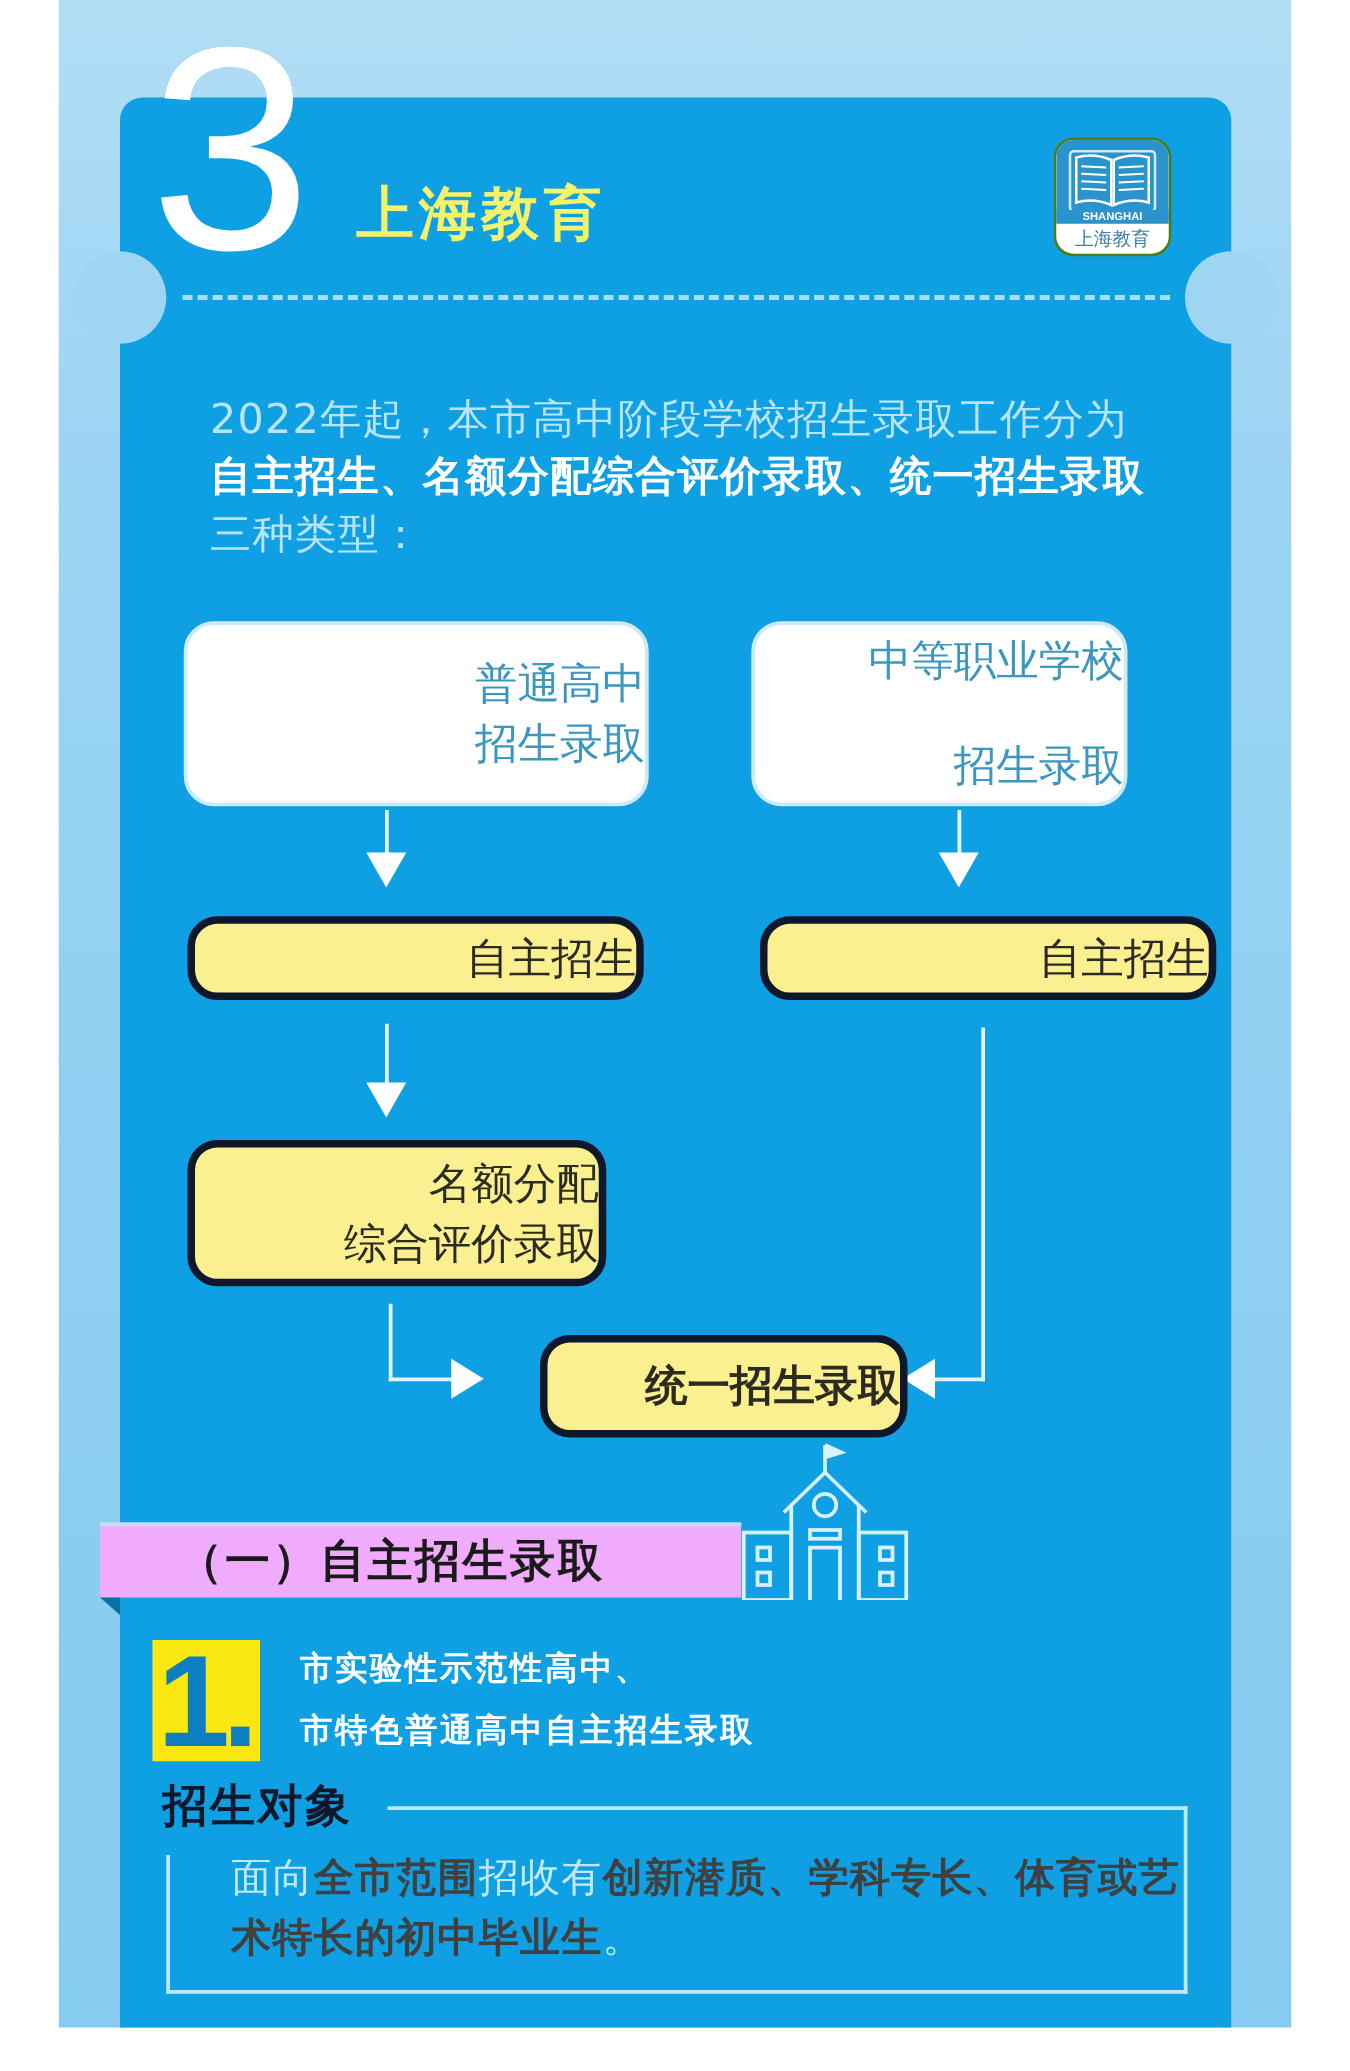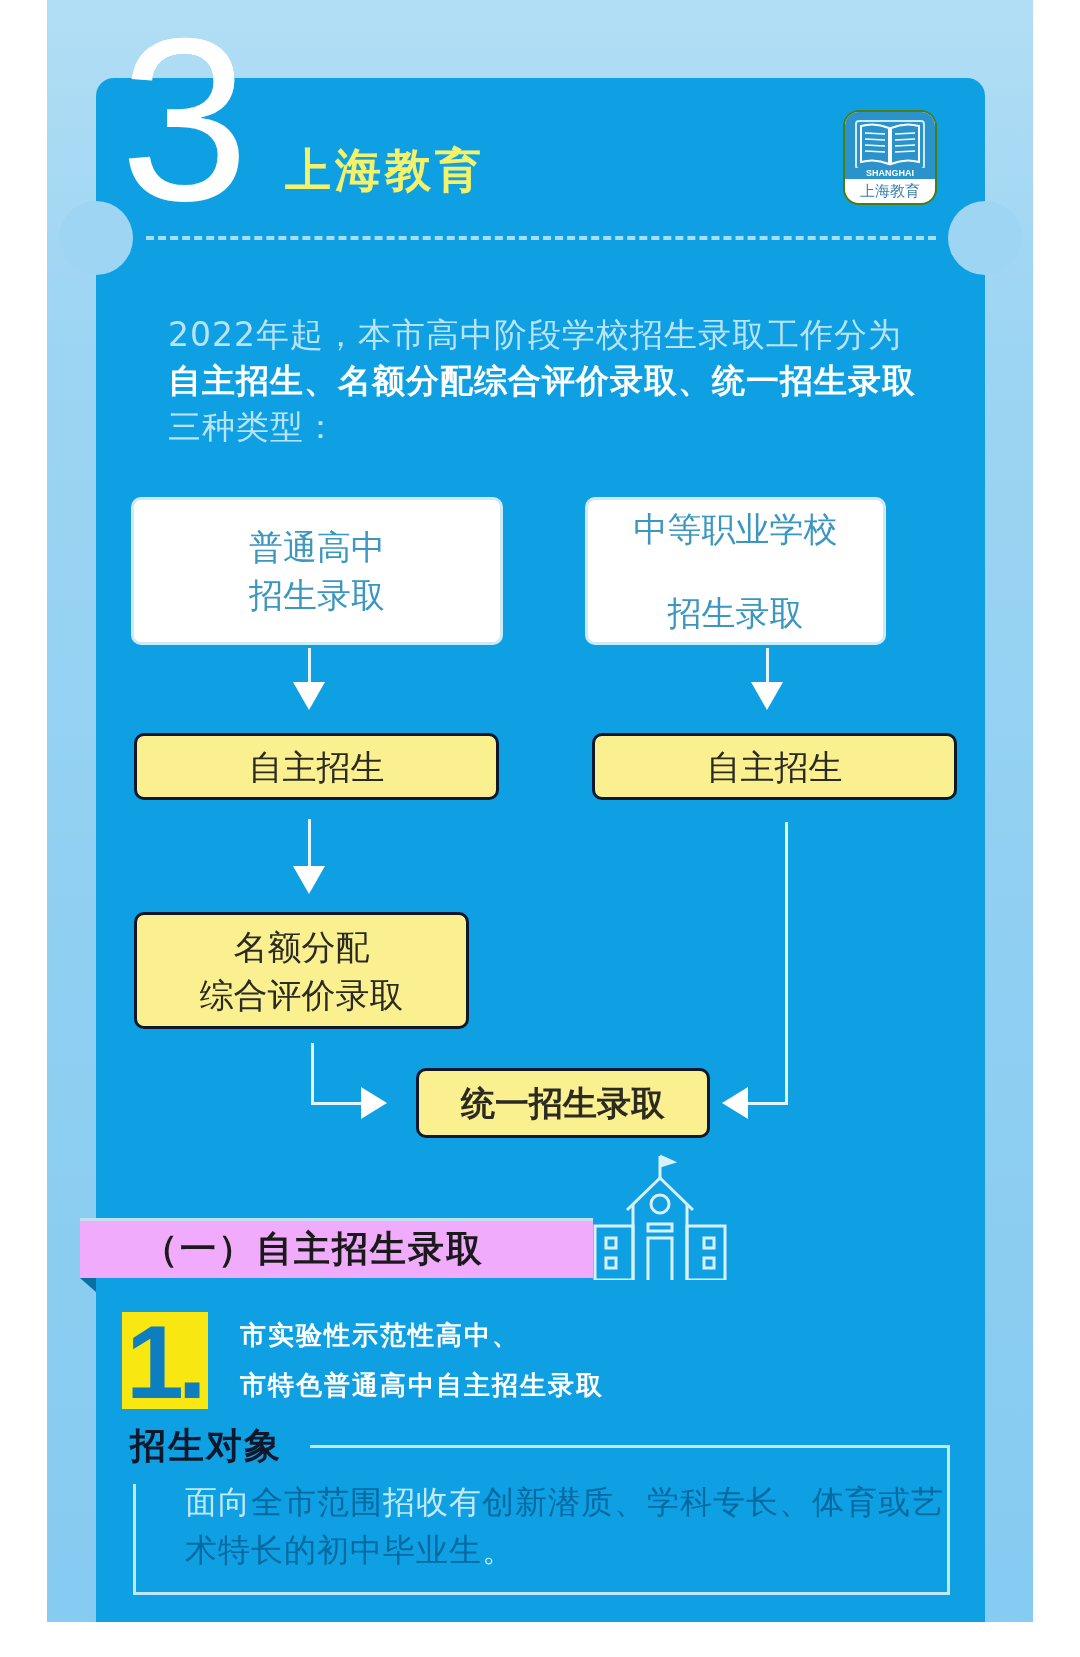--- a/index.html
+++ b/index.html
@@ -55,25 +55,25 @@
       border-top: 4px dashed #a6ddf7;
     }
 
     .intro {
       position: absolute; left: 168px; top: 312px; width: 760px;
       color: #b9e4f7; font-size: 33px; line-height: 46px; letter-spacing: 1px;
     }
     .intro b { color: #ffffff; font-weight: 700; }
 
     .box {
-      position: absolute; border-radius: 10px; display: flex; align-items: center;
-      justify-content: center; text-align: center; flex-direction: column;
+      position: absolute; border-radius: 24px; display: flex; align-items: flex-end;
+      justify-content: center; text-align: center; flex-direction: column; margin-left: 16px;
     }
     .box.white { background: #ffffff; color: #3b97bf; font-size: 34px; line-height: 48px; border: 3px solid #cdeaf7; }
-    .box.yellow { background: #fbf090; color: #2b2b22; font-size: 34px; line-height: 48px; border: 3px solid #0f172a; }
+    .box.yellow { background: #fbf090; color: #2b2b22; font-size: 34px; line-height: 48px; border: 6px solid #0f172a; }
     .box.yellow.bold { font-weight: 700; font-size: 34px; }
 
     .v-line { position: absolute; width: 3px; background: #e3f5fd; }
     .h-line { position: absolute; height: 3px; background: #e3f5fd; }
     .arrow-down {
       position: absolute; width: 0; height: 0;
       border-left: 16px solid transparent; border-right: 16px solid transparent;
       border-top: 28px solid #ffffff;
     }
     .arrow-right {
@@ -124,21 +124,21 @@
       font-size: 36px; font-weight: 700; letter-spacing: 2px; line-height: 48px;
       background: #0ea0e3; padding-right: 12px;
     }
     .target-left-gap {
       position: absolute; left: 130px; top: 1446px; width: 8px; height: 38px; background: #0ea0e3;
     }
     .target-text {
       position: absolute; left: 185px; top: 1478px; width: 760px;
       color: #c3e8f8; font-size: 32px; line-height: 48px; letter-spacing: 1px;
     }
-    .target-text b { color: #0369a1; font-weight: 400; }
+    .target-text b { color: #404040; font-weight: 700; }
   </style>
 </head>
 <body>
 
 <div class="outer-bg"></div>
 <div class="card"></div>
 <div class="notch left"></div>
 <div class="notch right"></div>
 
 <div class="big-number">3</div>
@@ -200,21 +200,21 @@
 </div>
 
 <div class="v-line" style="left:311px; top:1043px; height:62px;"></div>
 <div class="h-line" style="left:311px; top:1102px; width:52px;"></div>
 <div class="arrow-right" style="left:361px; top:1087px;"></div>
 
 <div class="v-line" style="left:785px; top:822px; height:283px;"></div>
 <div class="h-line" style="left:746px; top:1102px; width:42px;"></div>
 <div class="arrow-left" style="left:722px; top:1087px;"></div>
 
-<div class="box yellow bold" style="left:416px; top:1068px; width:294px; height:70px;">
+<div class="box yellow bold" style="left:416px; top:1068px; width:294px; height:82px;">
   <div>统一招生录取</div>
 </div>
 
 <div class="ribbon">
   <span class="ribbon-text">（一）自主招生录取</span>
 </div>
 <div class="ribbon-fold"></div>
 
 <svg class="school-icon" viewBox="0 0 134 128">
   <g fill="none" stroke="#d8f1fc" stroke-width="3">

